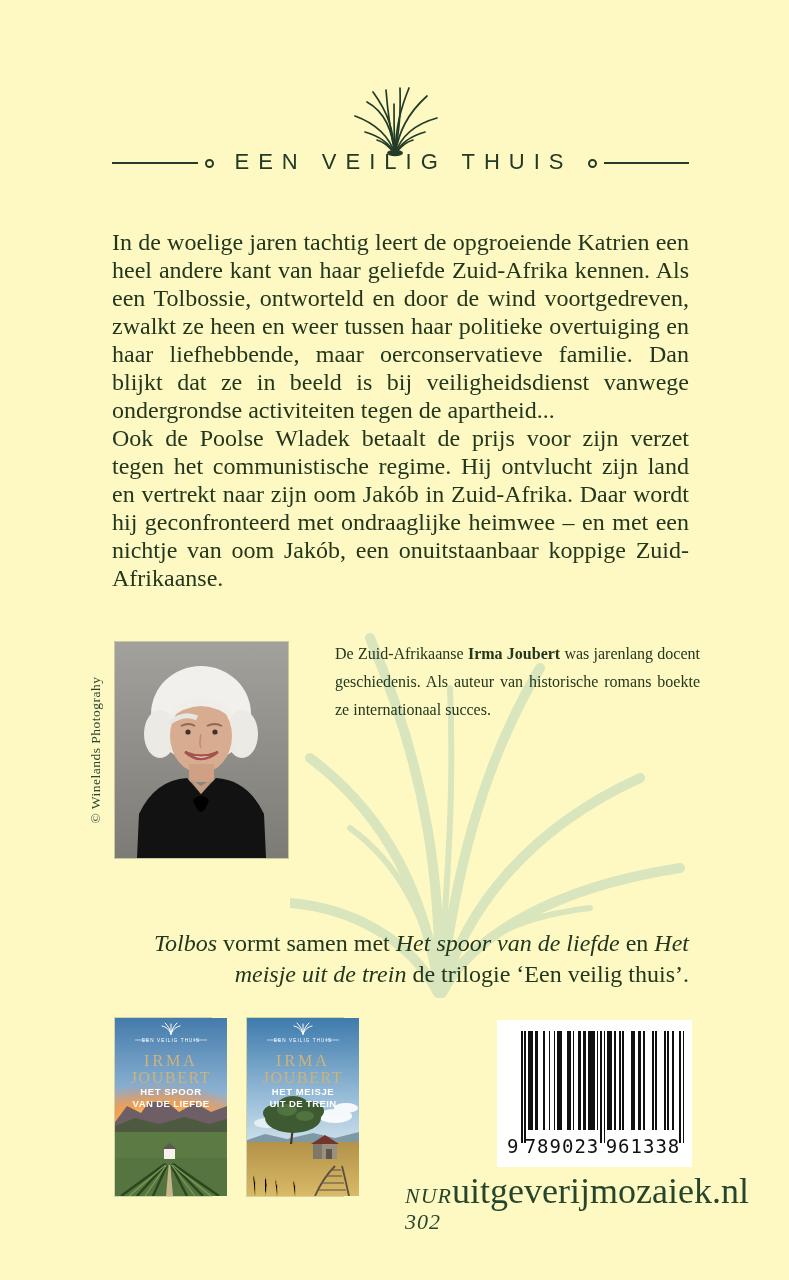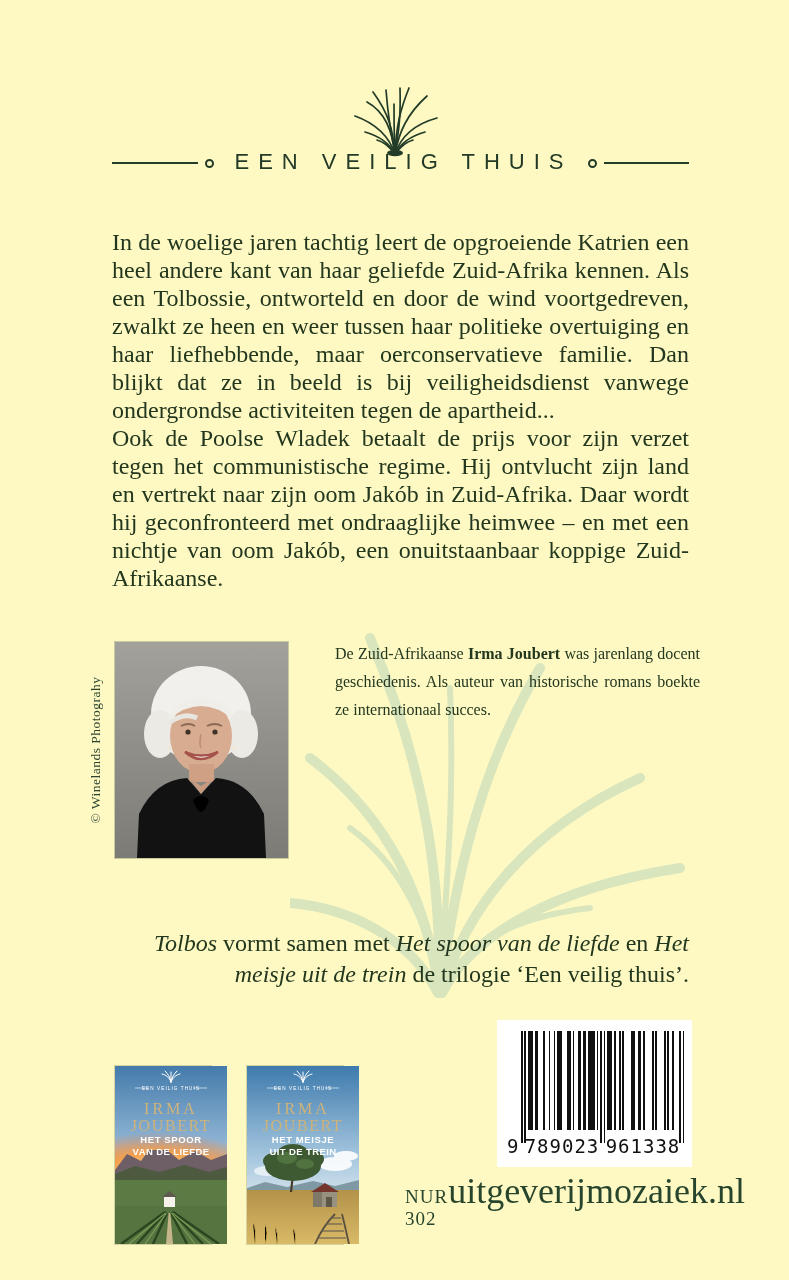--- a/index.html
+++ b/index.html
@@ -48,34 +48,34 @@
   .author-bio{
     position:absolute;left:335px;top:640px;width:365px;
     font-size:16px;line-height:28px;text-align:justify;
   }
   
   .trilogy-note{
     position:absolute;left:112px;top:928px;width:577px;
     font-size:24px;line-height:31px;text-align:right;
   }
   
-  .book-thumb{position:absolute;top:1066px;width:96px;height:178px;box-shadow:0 0 0 1px rgba(40,60,40,.2);}
+  .book-thumb{position:absolute;top:1018px;width:96px;height:178px;box-shadow:0 0 0 1px rgba(40,60,40,.2);}
   .book-thumb.b1{left:115px;}
   .book-thumb.b2{left:247px;}
   .book-thumb svg{display:block;}
   .barcode-panel{
     position:absolute;left:497px;top:1020px;width:195px;height:147px;background:#ffffff;
   }
   .barcode-panel svg{position:absolute;left:8px;top:11px;}
   .footer-row{
     position:absolute;left:405px;top:1170px;width:285px;
     display:flex;justify-content:space-between;align-items:baseline;
     color:#27452c;
   }
-  .nur{font-size:19px;letter-spacing:1px;}
+  .nur{font-size:22px;letter-spacing:1px;font-style:italic;}
   .website{font-size:36px;}
 </style>
 </head>
 <body>
 
 <div class="cover">
 
   <svg class="watermark" viewBox="0 0 400 475" fill="none" stroke="#d3e2bc" stroke-linecap="round">
     <g stroke-width="10">
       <path d="M150 445 C150 340 140 230 80 90"></path>

